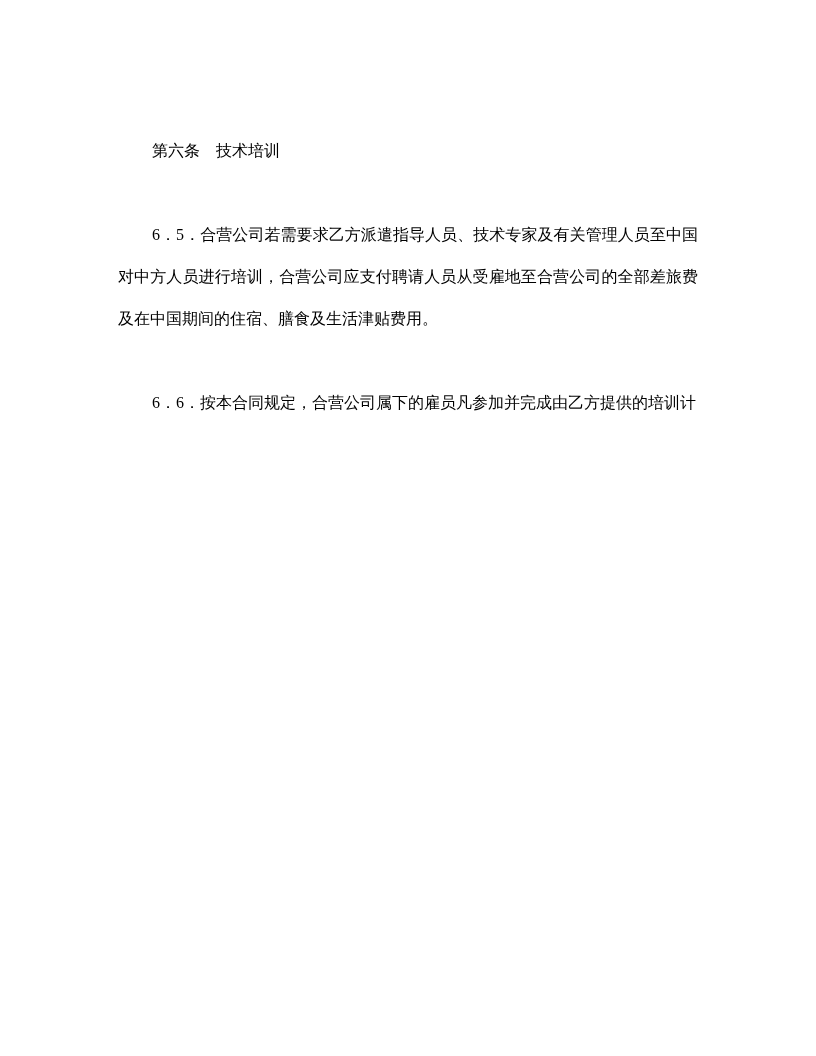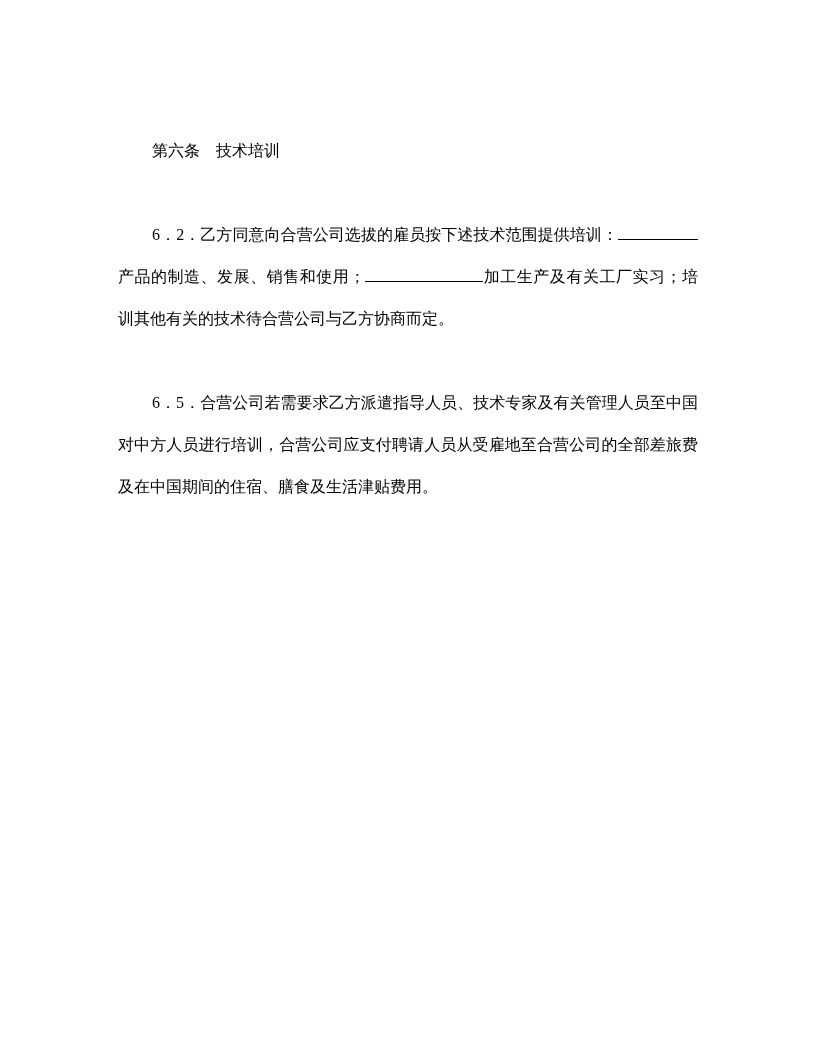--- a/index.html
+++ b/index.html
@@ -43,17 +43,17 @@
     vertical-align: baseline;
   }
 </style>
 </head>
 <body>
 
 <div class="page">
   <div class="content">
     <h1 class="heading">第六条　技术培训</h1>
     <div id="paragraphs">
-        <p class="para"><span>6．2．乙方同意向合营公司选拔的雇员按下述技术范围提供培训：</span><span class="blank" style="width: 80px; border-bottom-color: rgb(0, 0, 0);"></span><span>产品的制造、发展、销售和使用；</span><span class="blank" style="width: 118px; border-bottom-color: rgb(0, 0, 0);"></span><span>加工生产及有关工厂实习；培训其他有关的技术待合营公司与乙方协商而定。</span></p>
         <p class="para"><span>6．5．合营公司若需要求乙方派遣指导人员、技术专家及有关管理人员至中国对中方人员进行培训，合营公司应支付聘请人员从受雇地至合营公司的全部差旅费及在中国期间的住宿、膳食及生活津贴费用。</span></p>
+        <p class="para"><span>6．6．按本合同规定，合营公司属下的雇员凡参加并完成由乙方提供的培训计</span></p>
       </div>
   </div>
 </div>
 
 </body></html>

